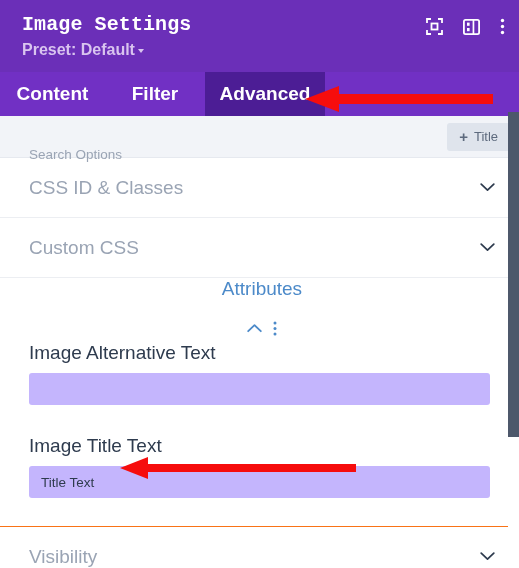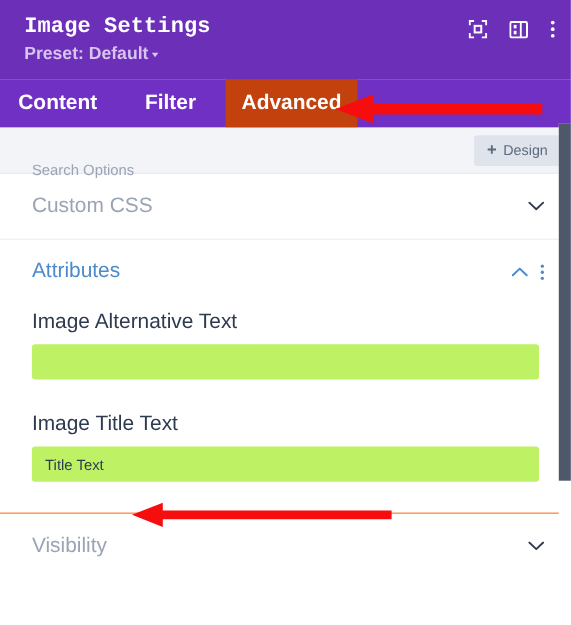--- a/index.html
+++ b/index.html
@@ -64,21 +64,21 @@
     align-items:center;
     justify-content:center;
     color:#ffffff;
     font-size:19px;
     font-weight:bold;
     cursor:pointer;
     padding:0 4px;
   }
   .tab-content  { width:105px; }
   .tab-design   { width:100px; }
-  .tab-advanced { width:120px; background:#c2410c; }
+  .tab-advanced { width:120px; background:#4c1d95; }
   .tabs-rest { flex:1; }
 
   
   .searchbar {
     background:#f2f4f8;
     height:42px;
     display:flex;
     align-items:center;
     padding:0 9px 0 29px;
     border-bottom:1px solid #e6e9ef;
@@ -137,21 +137,21 @@
   
   .field { padding:0 29px; }
   .field-label {
     font-size:19px;
     color:#2e3b4e;
     margin-bottom:9px;
   }
   .field-input {
     width:100%;
     height:32px;
-    background:#bef264;
+    background:#c4b5fd;
     border:none;
     border-radius:3px;
     outline:none;
     padding:0 12px;
     font-family:"Liberation Sans", sans-serif;
     font-size:13.5px;
     color:#2e3b4e;
   }
   .field-alt  { padding-top:6px; }
   .field-title{ padding-top:30px; padding-bottom:28px; }
@@ -213,39 +213,49 @@
   <div class="tab tab-content">Content</div>
   <div class="tab tab-design">Filter</div>
   <div class="tab tab-advanced">Advanced</div>
   <div class="tabs-rest"></div>
 </div>
 
 <div class="searchbar">
   <input class="search-input" type="text" placeholder="Search Options" style="">
   <button class="filter-btn">
     <span class="plus-sign">+</span>
-    <span>Design</span>
+    <span>Title</span>
   </button>
 </div>
 
 <div class="body">
 
+  <div class="section-head">
+    <div class="section-title">CSS ID &amp; Classes</div>
+    <div class="sec-actions">
+      <span class="chev">
+        <svg width="15" height="9" viewBox="0 0 15 9">
+            <path d="M1.2,1.2 L7.5,7.2 L13.8,1.2" fill="none" stroke="#2e3b4e" stroke-width="1.7" stroke-linecap="round" stroke-linejoin="round"></path>
+          </svg>
+      </span>
+    </div>
+  </div>
 
   <div class="section-head">
     <div class="section-title">Custom CSS</div>
     <div class="sec-actions">
       <span class="chev">
         <svg width="15" height="9" viewBox="0 0 15 9">
             <path d="M1.2,1.2 L7.5,7.2 L13.8,1.2" fill="none" stroke="#2e3b4e" stroke-width="1.7" stroke-linecap="round" stroke-linejoin="round"></path>
           </svg>
       </span>
     </div>
   </div>
 
-  <div class="section-head active" style="border-bottom:none; height:58px;">
+  <div class="section-head active" style="border-bottom:none; height:58px;flex-direction:column;">
     <div class="section-title">Attributes</div>
     <div class="sec-actions" style="gap:11px;">
       <span class="chev">
         <svg width="15" height="9" viewBox="0 0 15 9">
             <path d="M1.2,7.2 L7.5,1.2 L13.8,7.2" fill="none" stroke="#4c8ac9" stroke-width="1.8" stroke-linecap="round" stroke-linejoin="round"></path>
           </svg>
       </span>
       <span class="dots-blue">
         <svg width="4" height="15" viewBox="0 0 4 15">
           <circle cx="2" cy="2" r="1.5" fill="#4c8ac9"></circle>

